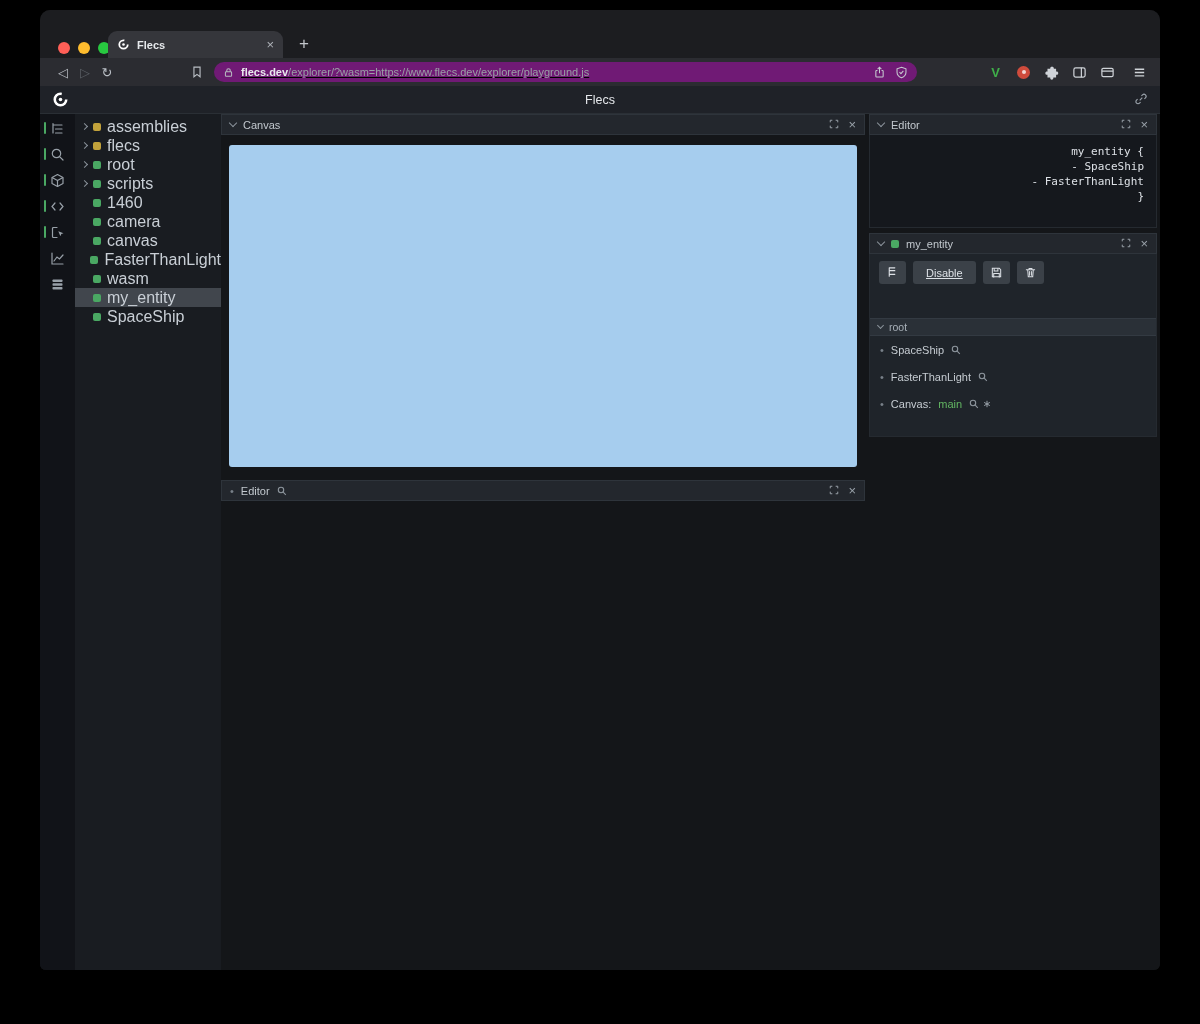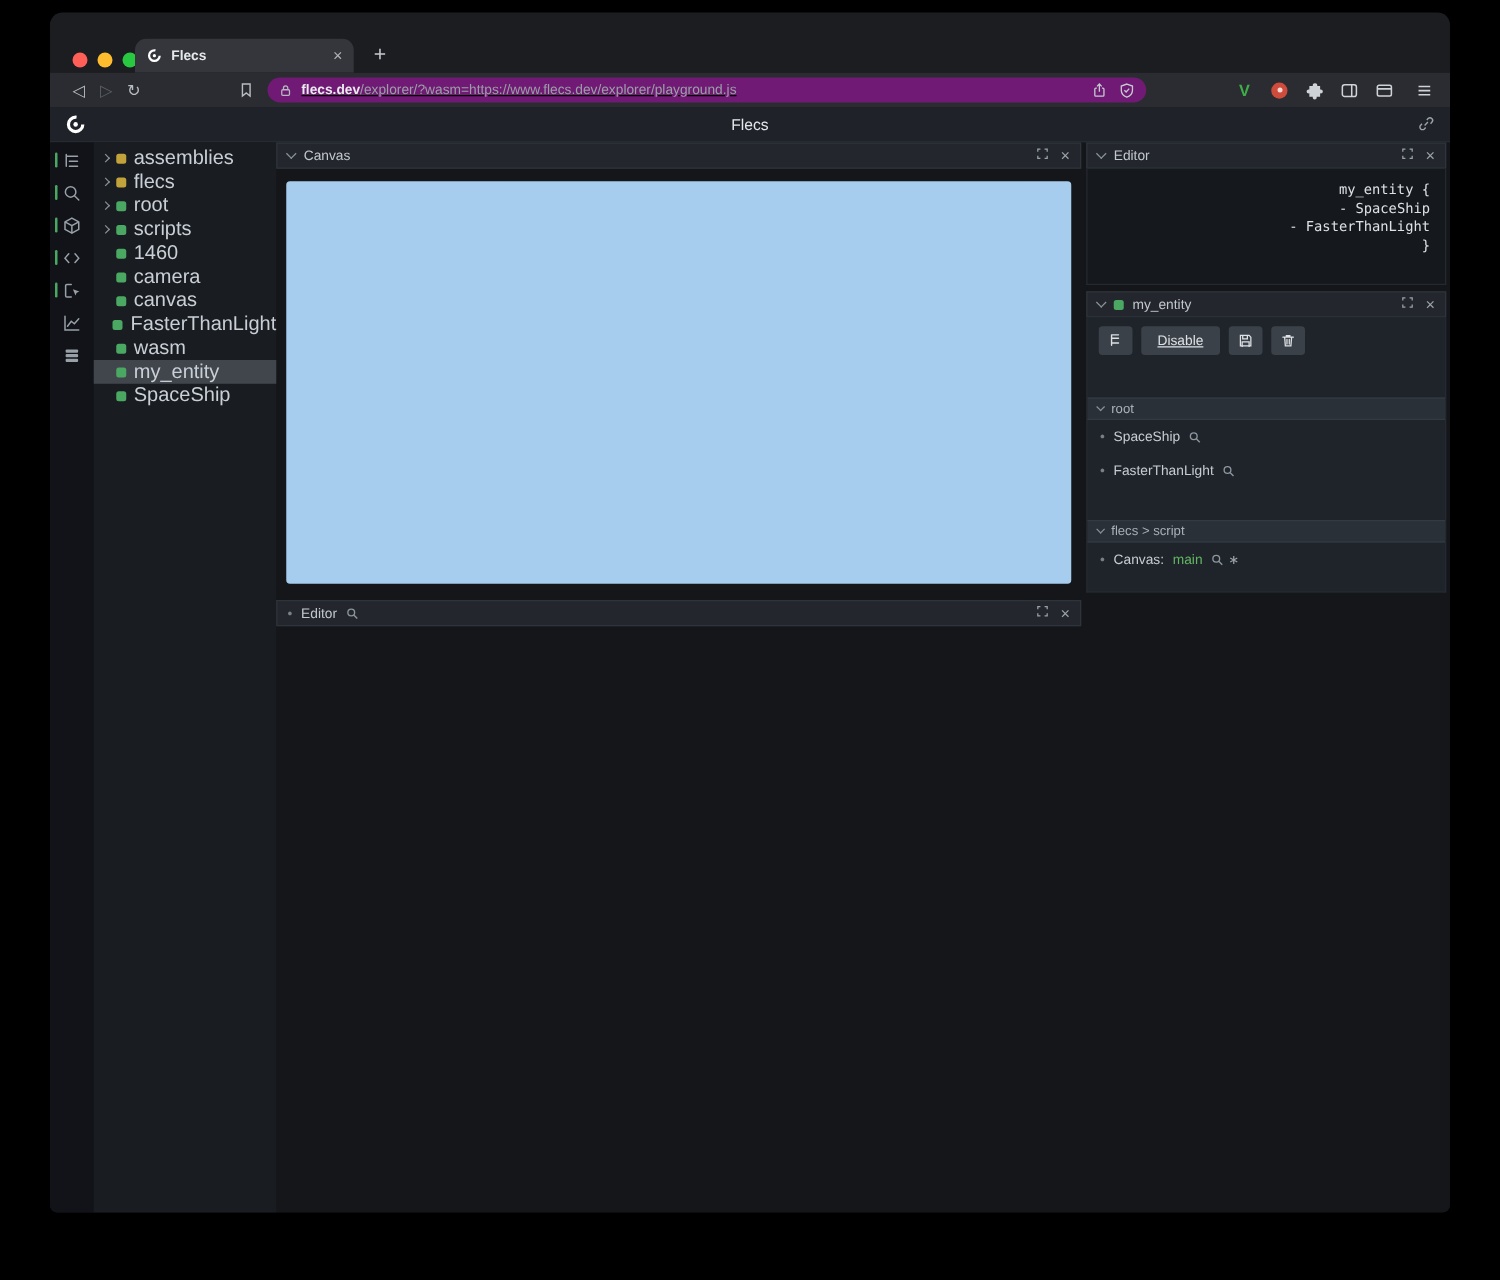--- a/index.html
+++ b/index.html
@@ -427,24 +427,20 @@
             <div class="sec-item">
               <span class="dot">•</span>
               <span>FasterThanLight</span>
               <span class="mini">
                 <svg width="10" height="10" viewBox="0 0 10 10" fill="none" stroke="currentColor" stroke-width="1.1">
                   <circle cx="4" cy="4" r="2.7"></circle>
                   <path d="M6.2 6.2L8.8 8.8"></path>
                 </svg>
               </span>
             </div>
-            <div class="sec-header">
-              <span class="chev down sm"></span>
-              <span>flecs &gt; script</span>
-            </div>
             <div class="sec-item">
               <span class="dot">•</span>
               <span>Canvas:</span>
               <span class="sec-value">main</span>
               <span class="mini">
                 <svg width="10" height="10" viewBox="0 0 10 10" fill="none" stroke="currentColor" stroke-width="1.1">
                   <circle cx="4" cy="4" r="2.7"></circle>
                   <path d="M6.2 6.2L8.8 8.8"></path>
                 </svg>
               </span>

